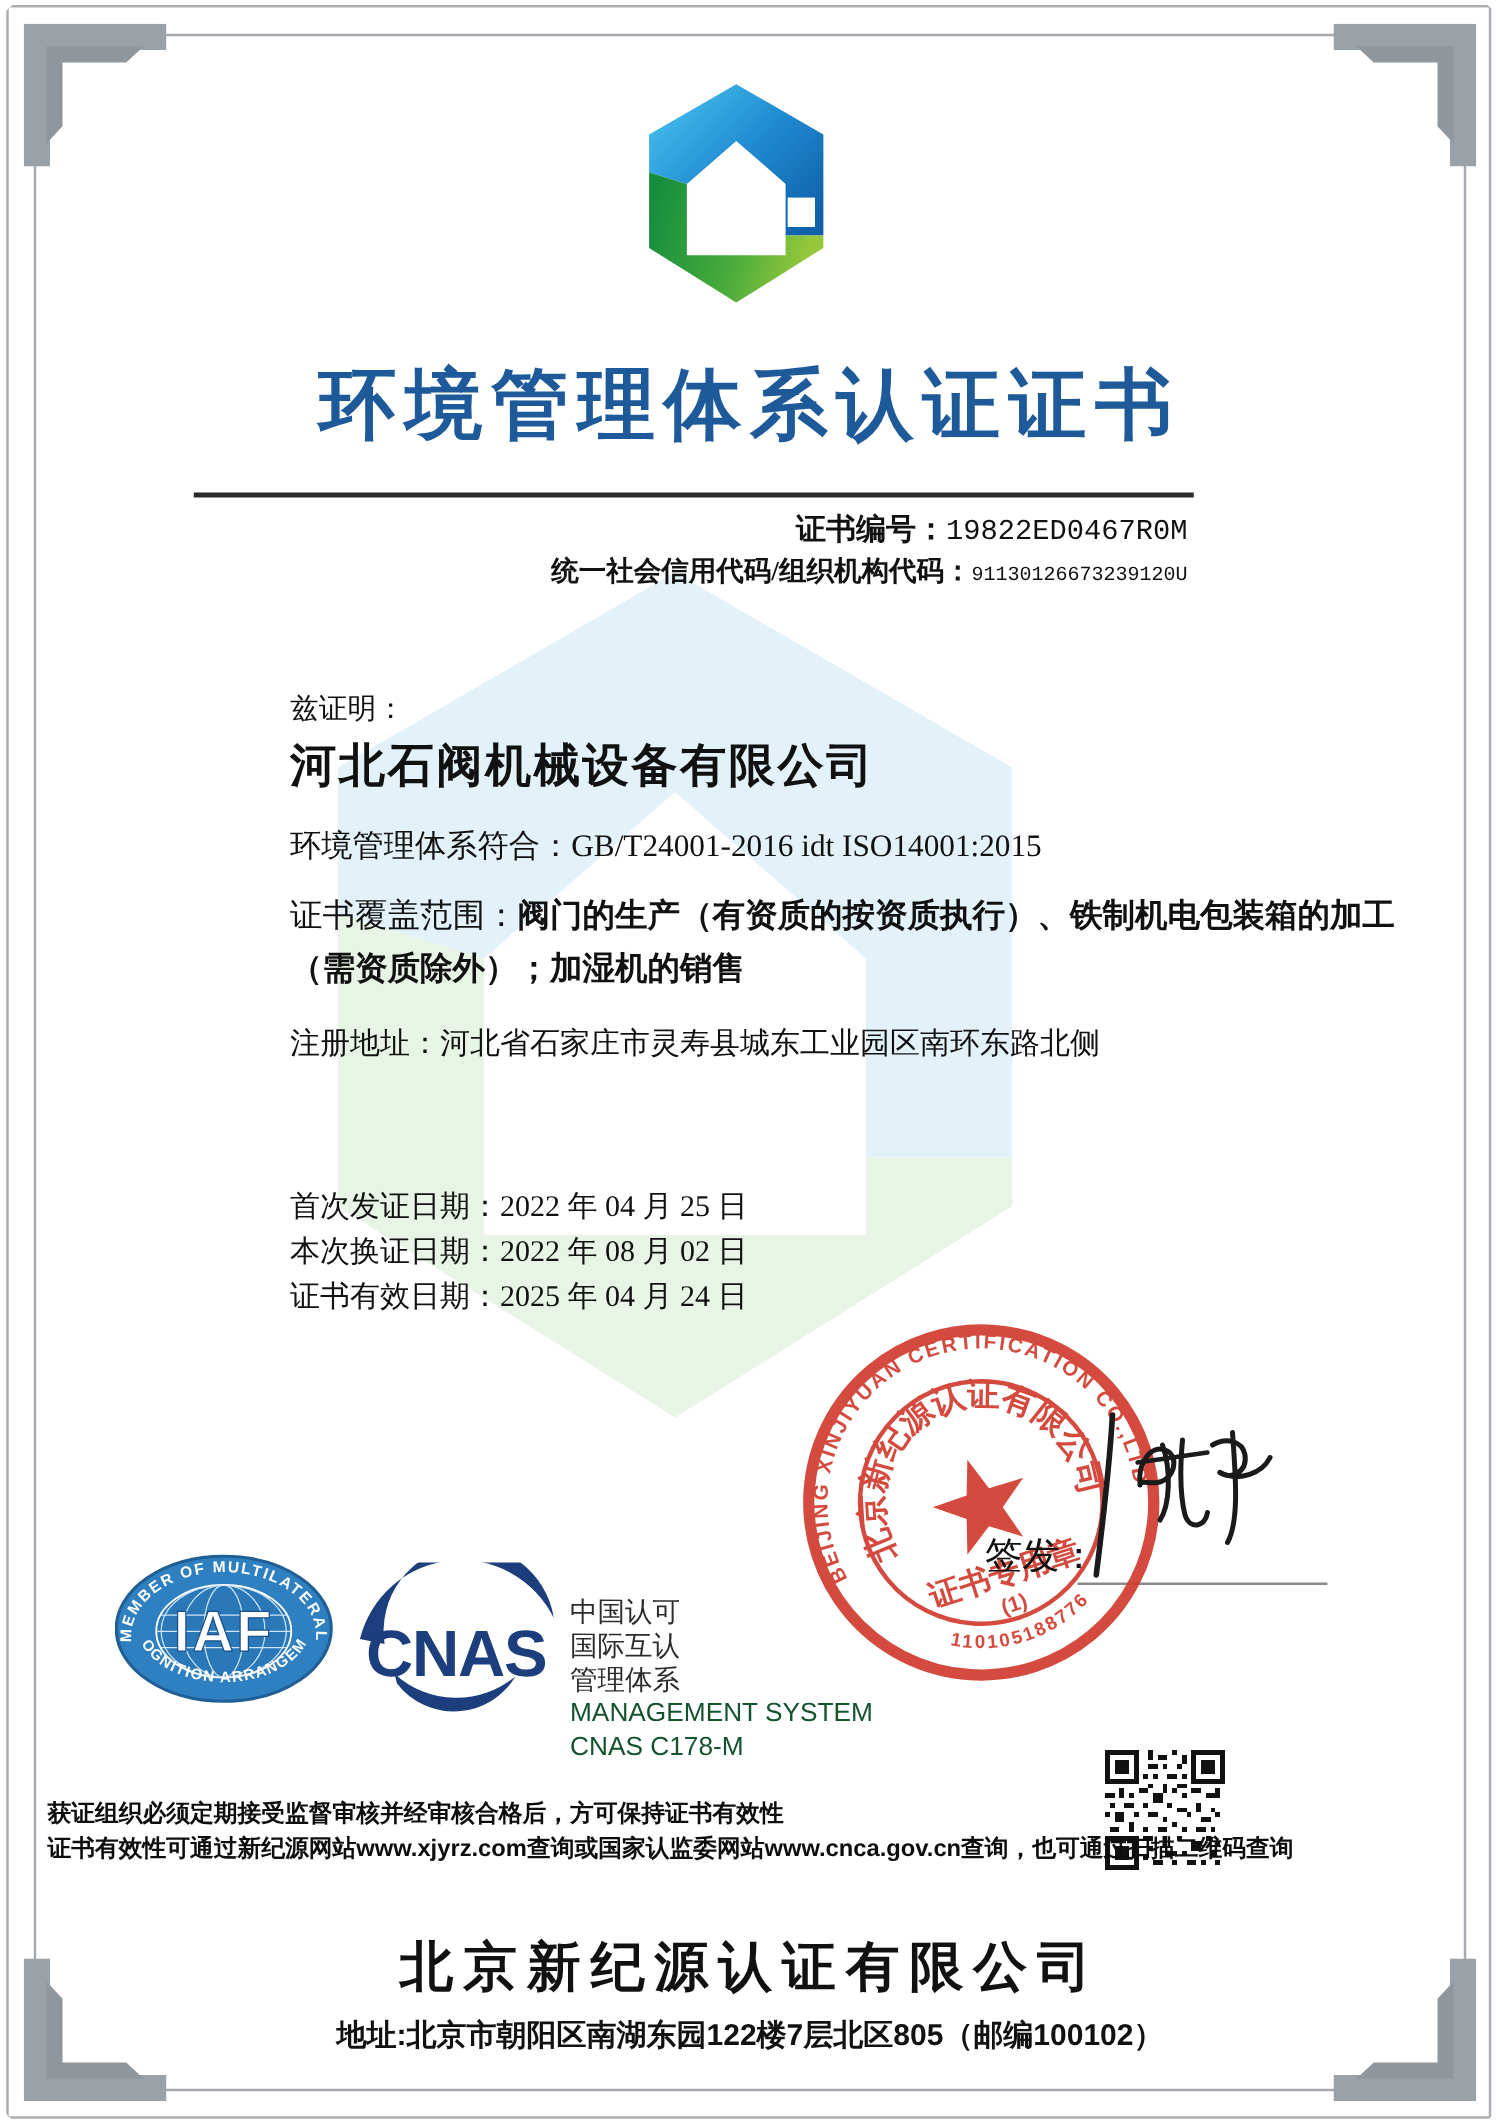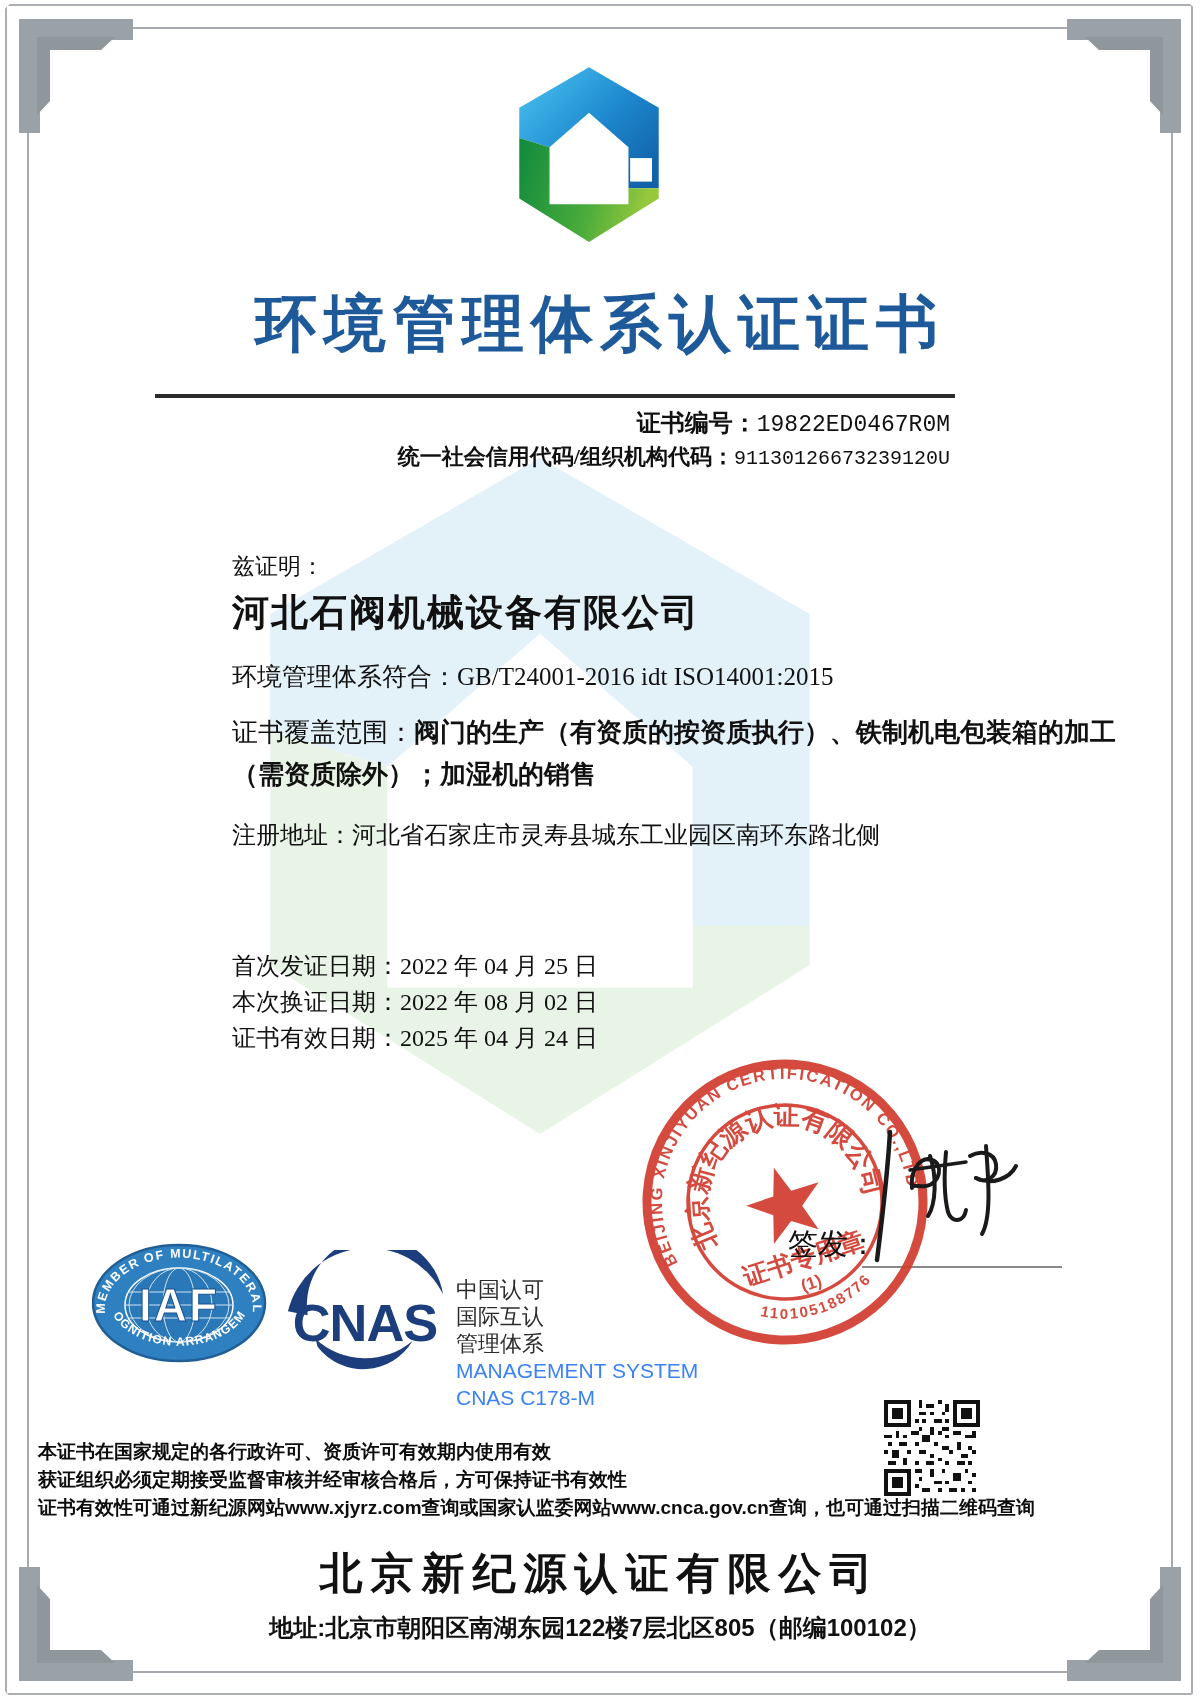--- a/index.html
+++ b/index.html
@@ -25,34 +25,34 @@
   
   .logo{position:absolute;left:505px;top:64px;width:168px;height:172px;z-index:1;}
   .title{position:absolute;left:0;top:282px;width:100%;text-align:center;font-size:62px;font-weight:bold;
          color:#1e5a9a;letter-spacing:7px;z-index:1;}
   .rule{position:absolute;left:155px;top:394px;width:800px;height:4px;background:#2b2b2b;z-index:1;}
   .cert-line{position:absolute;right:250px;top:407px;font-size:24px;z-index:1;white-space:nowrap;}
   .cert-line .lbl{font-weight:bold;}
   .cert-line .val{font-family:"Liberation Mono","DejaVu Sans Mono",monospace;font-size:23px;}
   .credit-line{position:absolute;right:250px;top:442px;font-size:22px;z-index:1;white-space:nowrap;}
   .credit-line .lbl{font-weight:bold;}
-  .credit-line .val{font-family:"Liberation Mono","DejaVu Sans Mono",monospace;font-size:20px;}
+  .credit-line .val{font-family:"Liberation Mono","DejaVu Sans Mono",monospace;font-size:16px;}
   
   .certify{position:absolute;left:232px;top:551px;font-size:23px;z-index:1;}
   .company{position:absolute;left:232px;top:588px;font-size:37px;font-weight:bold;letter-spacing:2px;z-index:1;}
   .standard{position:absolute;left:232px;top:660px;font-size:25px;z-index:1;}
   .scope{position:absolute;left:232px;top:712px;width:888px;font-size:26px;line-height:42px;z-index:1;}
   .scope .val{font-weight:bold;}
   .addr{position:absolute;left:232px;top:818px;font-size:24px;line-height:34px;z-index:1;}
   .dates{position:absolute;left:232px;top:948px;font-size:24px;line-height:36px;z-index:1;}
   
   .iaf{position:absolute;left:92px;top:1243px;width:176px;height:120px;z-index:1;}
   .cnas{position:absolute;left:282px;top:1250px;width:166px;height:126px;z-index:1;}
   .acc-text{position:absolute;left:456px;top:1276px;z-index:1;font-size:22px;line-height:27px;color:#2c2c2c;}
-  .acc-text .en{font-family:"Liberation Sans","DejaVu Sans",sans-serif;font-size:21px;color:#3b82f6;}
+  .acc-text .en{font-family:"Liberation Sans","DejaVu Sans",sans-serif;font-size:21px;color:#14532d;}
   
   .seal{position:absolute;left:635px;top:1052px;width:300px;height:300px;z-index:2;opacity:.92;}
   .signature{position:absolute;left:852px;top:1124px;width:175px;height:145px;z-index:2;}
   .sign-label{position:absolute;left:788px;top:1224px;font-size:30px;z-index:2;
               font-family:"Liberation Sans","DejaVu Sans",sans-serif;}
   .sign-line{position:absolute;left:862px;top:1266px;width:200px;border-top:2px solid #8a8a8a;z-index:1;}
   
   .qr{position:absolute;left:884px;top:1400px;width:96px;height:96px;z-index:1;}
   .notes{position:absolute;left:38px;top:1438px;z-index:1;font-family:"Liberation Sans","DejaVu Sans",sans-serif;
          font-weight:bold;font-size:19px;line-height:28px;color:#0d0d0d;}
@@ -333,21 +333,20 @@
           <rect x="10" y="23" width="2" height="1"></rect>
           <rect x="14" y="23" width="1" height="1"></rect>
           <rect x="17" y="23" width="2" height="1"></rect>
         <rect x="20" y="23" width="1" height="1"></rect>
           <rect x="23" y="23" width="1" height="1"></rect>
       </g>
     </svg>
   </div>
 
   <div class="notes">
-    <div>本证书在国家规定的各行政许可、资质许可有效期内使用有效</div>
     <div>获证组织必须定期接受监督审核并经审核合格后，方可保持证书有效性</div>
     <div>证书有效性可通过新纪源网站www.xjyrz.com查询或国家认监委网站www.cnca.gov.cn查询，也可通过扫描二维码查询</div>
   </div>
 
   <div class="issuer">北京新纪源认证有限公司</div>
   <div class="issuer-addr">地址:北京市朝阳区南湖东园122楼7层北区805（邮编100102）</div>
 
 </div>
 
 </body></html>

